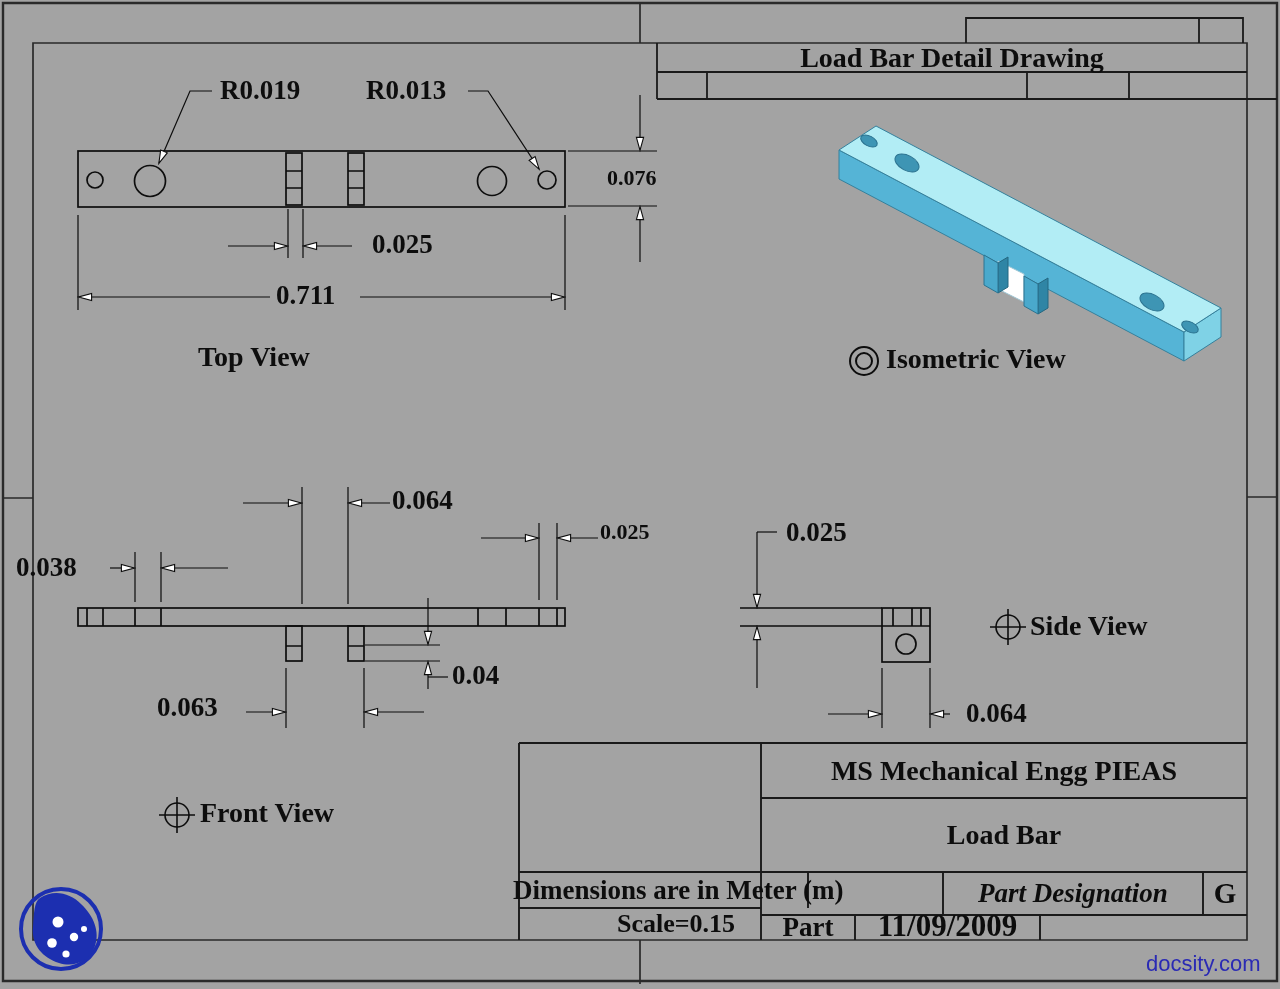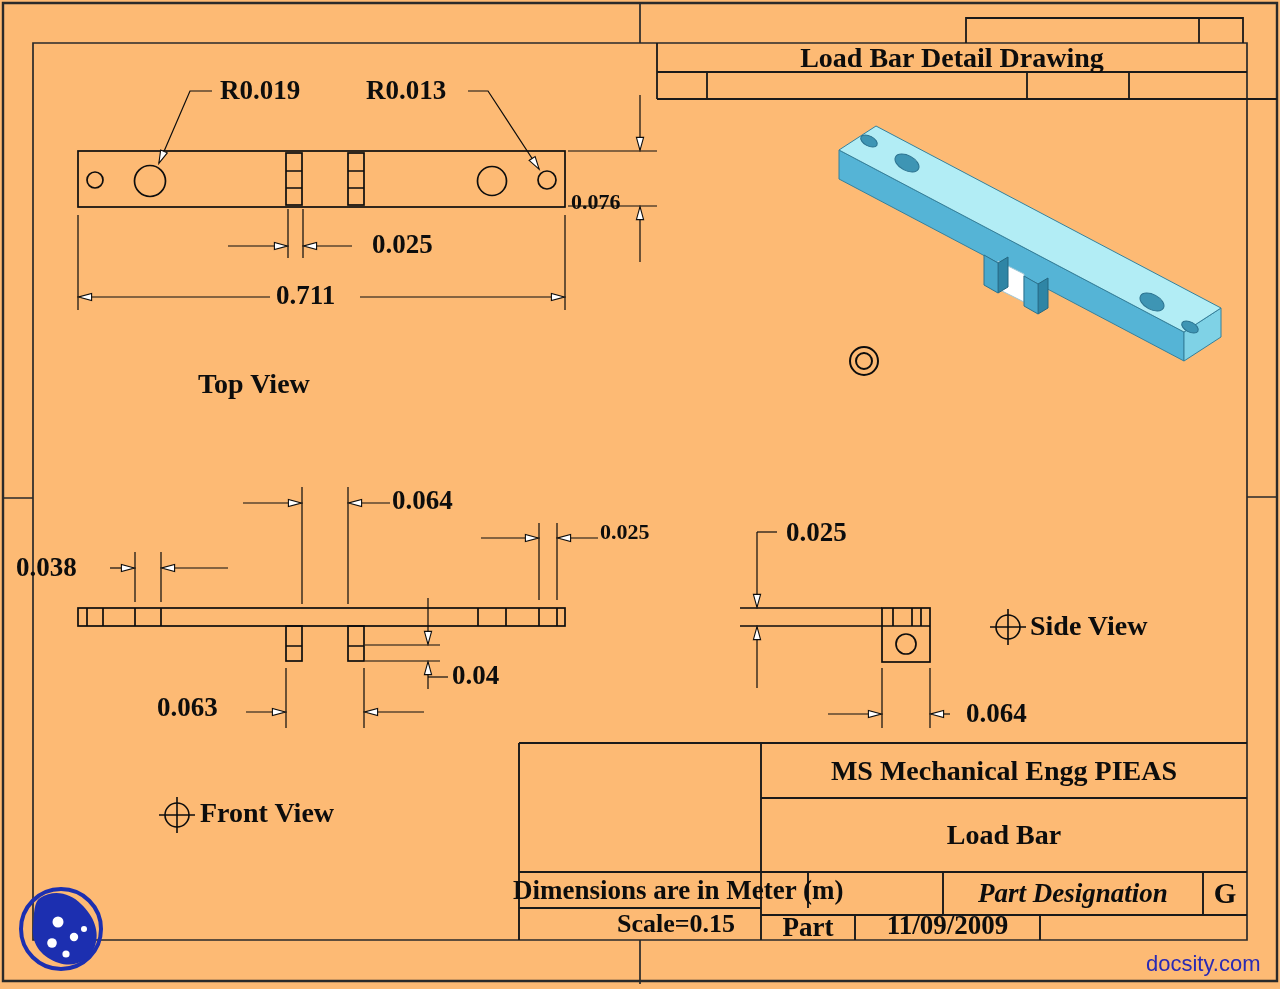--- a/index.html
+++ b/index.html
@@ -1,16 +1,16 @@
 <!DOCTYPE html>
 <html><head>
 <meta charset="utf-8">
 <style>
   html,body{margin:0;padding:0;background:#f0f0f0;}
-  #sheet{position:relative;width:1280px;height:989px;background:#fdba74;overflow:hidden;
+  #sheet{position:relative;width:1280px;height:989px;background:#a3a3a3;overflow:hidden;
          font-family:"Liberation Serif",serif;}
   svg{position:absolute;left:0;top:0;}
   .t{position:absolute;font-family:"Liberation Serif",serif;font-weight:bold;color:#0d0d0d;
      font-size:27px;line-height:1.05;white-space:nowrap;}
   .t.small{font-size:22px;}
   .t.view{font-size:28px;}
   .cell{position:absolute;display:flex;align-items:center;justify-content:center;
         font-family:"Liberation Serif",serif;font-weight:bold;color:#0d0d0d;white-space:nowrap;}
   .wm{position:absolute;font-family:"Liberation Sans",sans-serif;font-weight:normal;
       color:#2a2ab4;font-size:22px;}
@@ -176,41 +176,42 @@
       <circle cx="52" cy="943" r="4.8" fill="#ffffff"></circle>
       <circle cx="66" cy="954" r="3.6" fill="#ffffff"></circle>
       <circle cx="84" cy="929" r="3" fill="#ffffff"></circle>
     </g>
   </svg>
 
   <div class="cell" style="left:657px;top:43px;width:590px;height:29px;font-size:28px;">Load Bar Detail Drawing</div>
 
   <div class="t" style="left:220px;top:76px;">R0.019</div>
   <div class="t" style="left:366px;top:76px;">R0.013</div>
-  <div class="t small" style="left:571px;top:166px;margin-top:24px;">0.076</div>
+  <div class="t small" style="left:607px;top:166px;">0.076</div>
   <div class="t" style="left:372px;top:230px;">0.025</div>
   <div class="t" style="left:276px;top:281px;">0.711</div>
-  <div class="t view" style="left:198px;top:342px;margin-top:27px;">Top View</div>
+  <div class="t view" style="left:198px;top:342px;">Top View</div>
 
   <div class="t" style="left:392px;top:486px;">0.064</div>
   <div class="t small" style="left:600px;top:520px;">0.025</div>
   <div class="t" style="left:16px;top:553px;">0.038</div>
   <div class="t" style="left:157px;top:693px;">0.063</div>
   <div class="t" style="left:452px;top:661px;">0.04</div>
   <div class="t view" style="left:200px;top:798px;">Front View</div>
 
   <div class="t" style="left:786px;top:518px;">0.025</div>
   <div class="t view" style="left:1030px;top:611px;">Side View</div>
   <div class="t" style="left:966px;top:699px;">0.064</div>
 
+  <div class="t view" style="left:886px;top:344px;">Isometric View</div>
 
   <div class="cell" style="left:761px;top:798px;width:486px;height:74px;font-size:28px;">Load Bar</div>
   <div class="cell" style="left:761px;top:743px;width:486px;height:55px;font-size:28px;">MS Mechanical Engg PIEAS</div>
   <div class="t" style="left:513px;top:876px;font-size:27px;">Dimensions are in Meter (m)</div>
   <div class="cell" style="left:943px;top:872px;width:260px;height:43px;font-size:27px;font-style:italic;">Part Designation</div>
   <div class="cell" style="left:1203px;top:872px;width:44px;height:43px;font-size:29px;">G</div>
   <div class="cell" style="left:519px;top:908px;width:242px;height:32px;font-size:26px;padding-left:36px;">Scale=0.15</div>
   <div class="cell" style="left:761px;top:915px;width:94px;height:25px;font-size:27px;">Part</div>
-  <div class="cell" style="left:855px;top:915px;width:185px;height:21px;font-size:27px;border-radius:6px;">11/09/2009</div>
+  <div class="cell" style="left:855px;top:915px;width:185px;height:21px;font-size:31px;border-radius:6px;">11/09/2009</div>
 
   <div class="wm" style="left:1146px;top:951px;">docsity.com</div>
 
 </div>
 
 </body></html>

